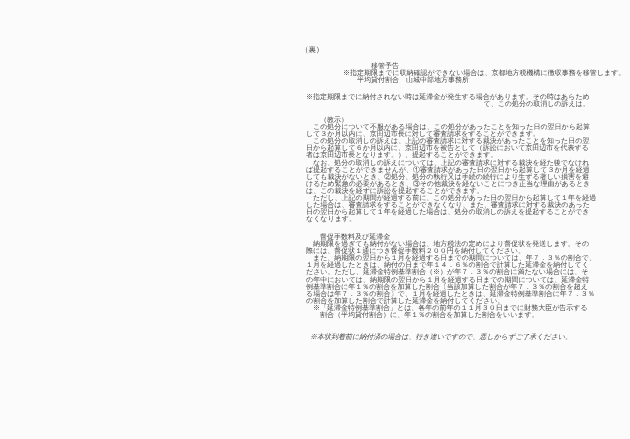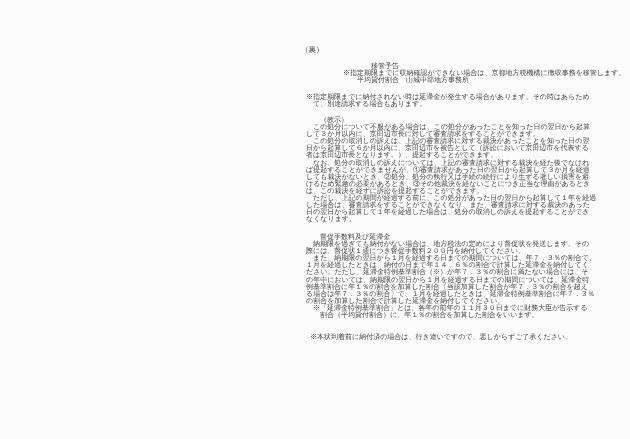--- a/index.html
+++ b/index.html
@@ -32,21 +32,21 @@
 </style>
 </head>
 <body>
 
 <div class="page">
 
   <div class="tblock side-label" style="top: 46px; left: 301px;">（裏）</div>
 
   <div class="tblock" style="top: 63px; left: 312px; margin-left: 31px;"><div class="line">　　　　移管予告</div><div class="line">※指定期限までに収納確認ができない場合は、京都地方税機構に徴収事務を移管します。</div><div class="line">　　平均貸付割合　山城中部地方事務所</div></div>
 
-  <div class="tblock" style="top: 94px; left: 306px;"><div class="line">※指定期限までに納付されない時は延滞金が発生する場合があります。その時はあらため</div><div class="line">　て、別途請求する場合もあります。</div></div>
+  <div class="tblock" style="top: 94px; left: 306px; text-align: right;"><div class="line">※指定期限までに納付されない時は延滞金が発生する場合があります。その時はあらため</div><div class="line">　て、この処分の取消しの訴えは。</div></div>
 
   <div class="tblock" style="top: 117px; left: 306px;"><div class="line">　　（教示）</div><div class="line">　この処分について不服がある場合は、この処分があったことを知った日の翌日から起算</div><div class="line">して３か月以内に、京田辺市長に対して審査請求をすることができます。</div><div class="line">　この処分の取消しの訴えは、上記の審査請求に対する裁決があったことを知った日の翌</div><div class="line">日から起算して６か月以内に、京田辺市を被告として（訴訟において京田辺市を代表する</div><div class="line">者は京田辺市長となります。）、提起することができます。</div><div class="line">　なお、処分の取消しの訴えについては、上記の審査請求に対する裁決を経た後でなけれ</div><div class="line">ば提起することができませんが、①審査請求があった日の翌日から起算して３か月を経過</div><div class="line">しても裁決がないとき、②処分、処分の執行又は手続の続行により生ずる著しい損害を避</div><div class="line">けるため緊急の必要があるとき、③その他裁決を経ないことにつき正当な理由があるとき</div><div class="line">は、この裁決を経ずに訴訟を提起することができます。</div><div class="line">　ただし、上記の期間が経過する前に、この処分があった日の翌日から起算して１年を経過</div><div class="line">した場合は、審査請求をすることができなくなり、また、審査請求に対する裁決のあった</div><div class="line">日の翌日から起算して１年を経過した場合は、処分の取消しの訴えを提起することができ</div><div class="line">なくなります。</div></div>
 
   <div class="tblock" style="top: 234px; left: 306px;"><div class="line">　　督促手数料及び延滞金</div><div class="line">　納期限を過ぎても納付がない場合は、地方税法の定めにより督促状を発送します。その</div><div class="line">際には、督促状１通につき督促手数料２００円を納付してください。</div><div class="line">　また、納期限の翌日から１月を経過する日までの期間については、年７．３％の割合で、</div><div class="line">１月を経過したときは、納付の日まで年１４．６％の割合で計算した延滞金を納付してく</div><div class="line">ださい。ただし、延滞金特例基準割合（※）が年７．３％の割合に満たない場合には、そ</div><div class="line">の年中においては、納期限の翌日から１月を経過する日までの期間については、延滞金特</div><div class="line">例基準割合に年１％の割合を加算した割合〔当該加算した割合が年７．３％の割合を超え</div><div class="line">る場合は年７．３％の割合〕で、１月を経過したときは、延滞金特例基準割合に年７．３％</div><div class="line">の割合を加算した割合で計算した延滞金を納付してください。</div><div class="line">　※「延滞金特例基準割合」とは、各年の前年の１１月３０日までに財務大臣が告示する</div><div class="line">　　割合（平均貸付割合）に、年１％の割合を加算した割合をいいます。</div></div>
 
-  <div class="tblock" style="top: 334px; left: 310px;"><div class="line">※本状到着前に納付済の場合は、行き違いですので、悪しからずご了承ください。</div></div>
+  <div class="tblock" style="top: 334px; left: 310px; font-style: italic;"><div class="line">※本状到着前に納付済の場合は、行き違いですので、悪しからずご了承ください。</div></div>
 
 </div>
 
 </body></html>

